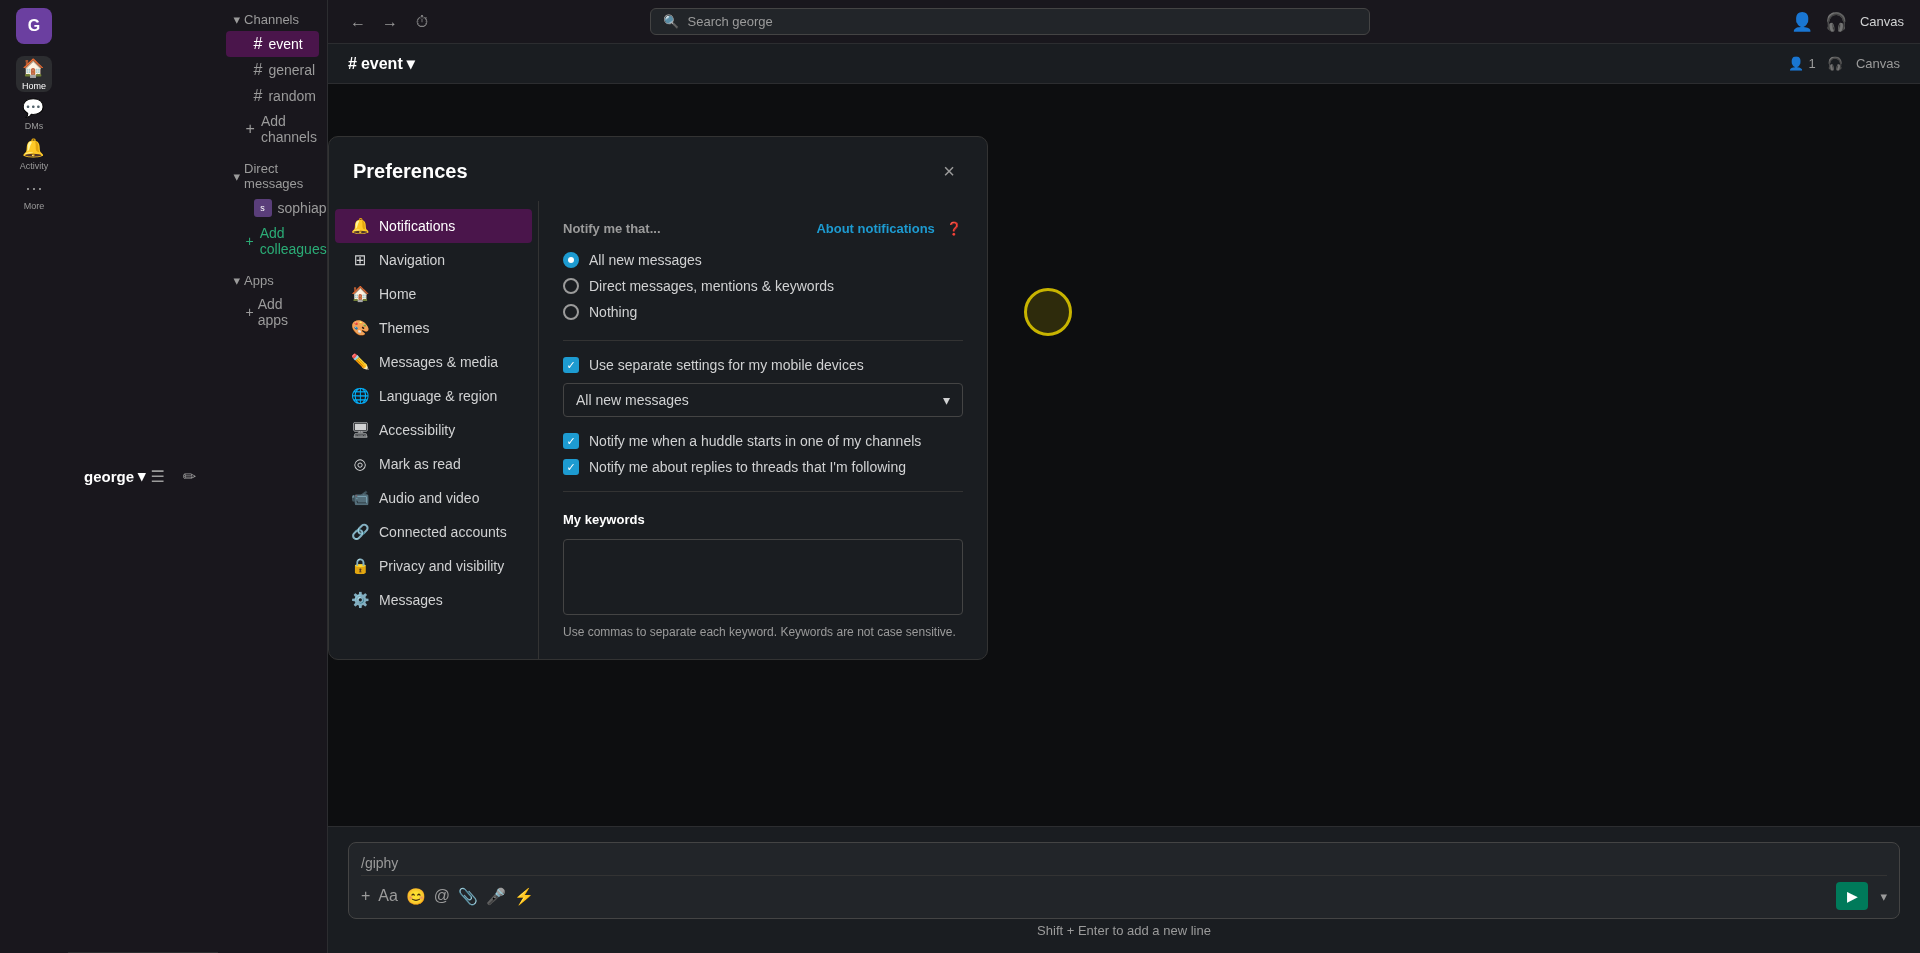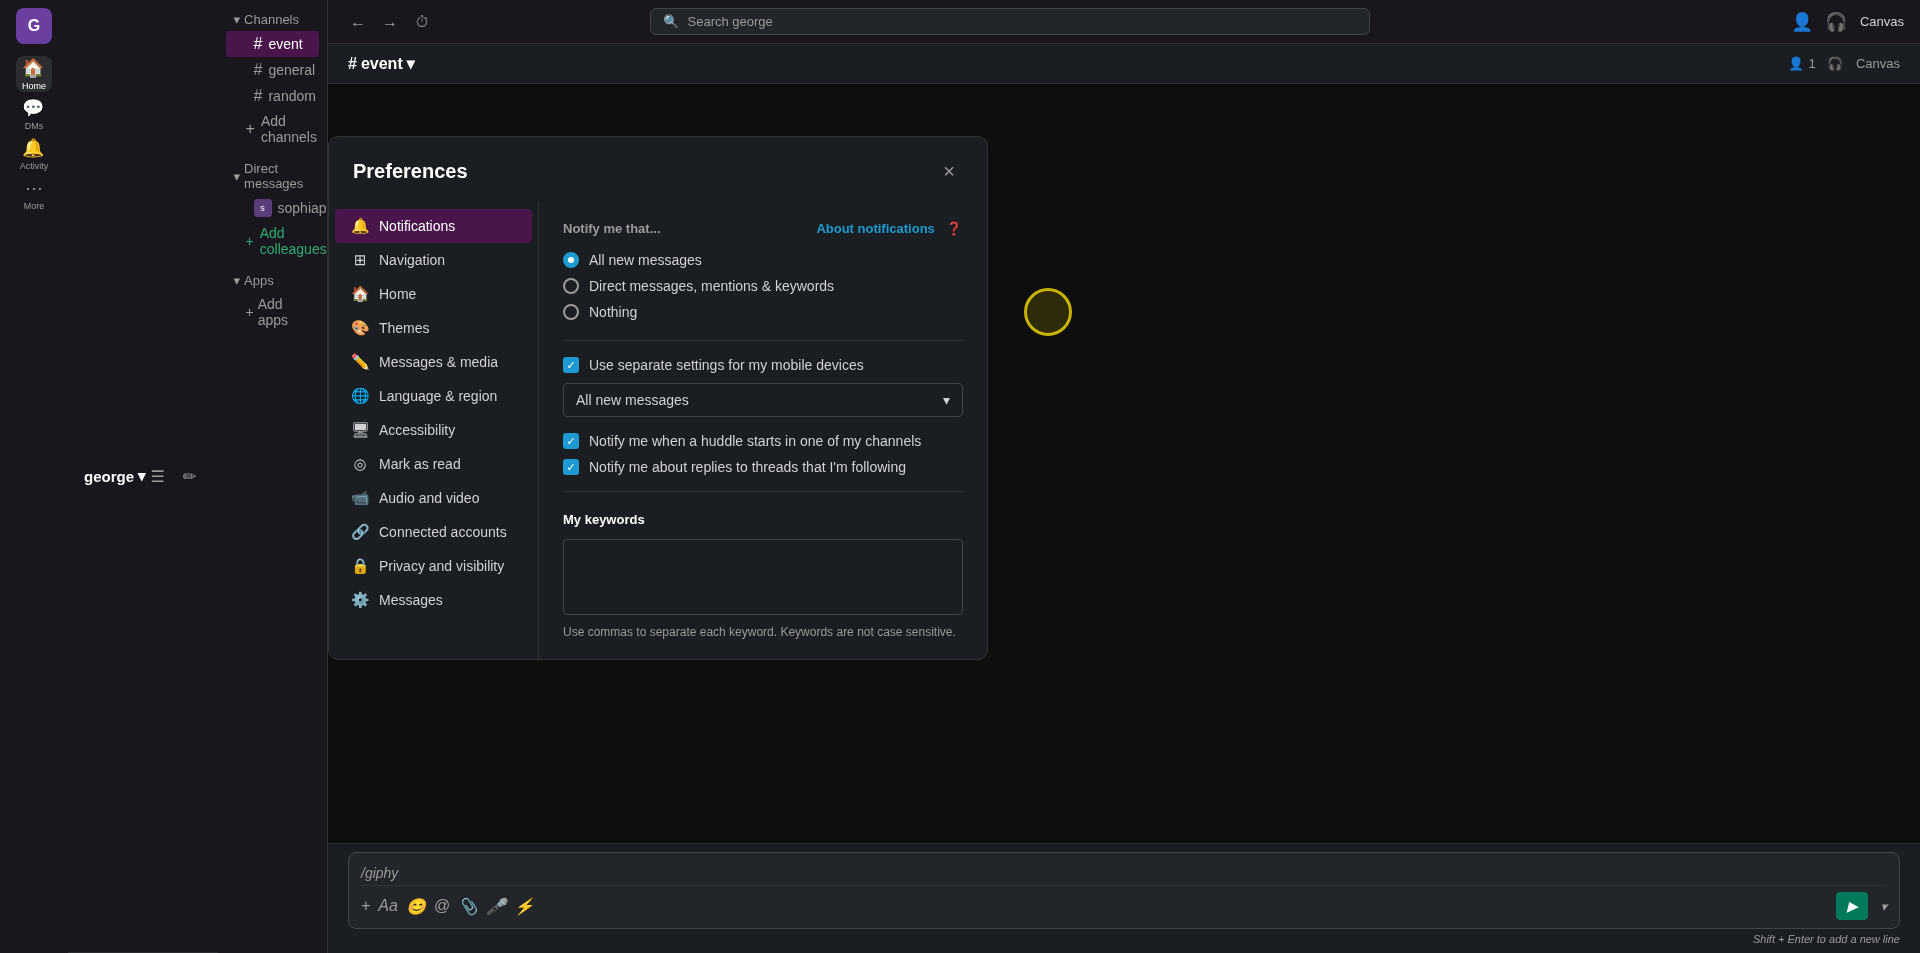--- a/index.html
+++ b/index.html
@@ -286,23 +286,22 @@
 
     
     .chat-area {
       flex: 1;
       position: relative;
       overflow: hidden;
     }
 
     
     .input-area {
-      padding: 8px 20px;
+      padding: 15px 20px;
       border-top: 1px solid #2c2d30;
-      font-style: italic;
     }
     .input-box {
       background: #222529;
       border: 1px solid #444;
       border-radius: 8px;
       padding: 8px 12px;
     }
     .input-text-row {
       display: flex;
       align-items: center;
@@ -330,23 +329,23 @@
       color: white;
       width: 32px;
       height: 28px;
       display: flex;
       align-items: center;
       justify-content: center;
       cursor: pointer;
       font-size: 14px;
     }
     .shift-hint {
-      font-size: 11px;
-      color: #9b9b9b;
-      text-align: right;
+      font-size: 13px;
+      color: #9b9b9b;
+      text-align: center;
       margin-top: 4px;
     }
 
     
     .modal-overlay {
       position: absolute;
       top: 0; left: 0; right: 0; bottom: 0;
       background: rgba(0,0,0,0.5);
       display: flex;
       align-items: flex-start;

